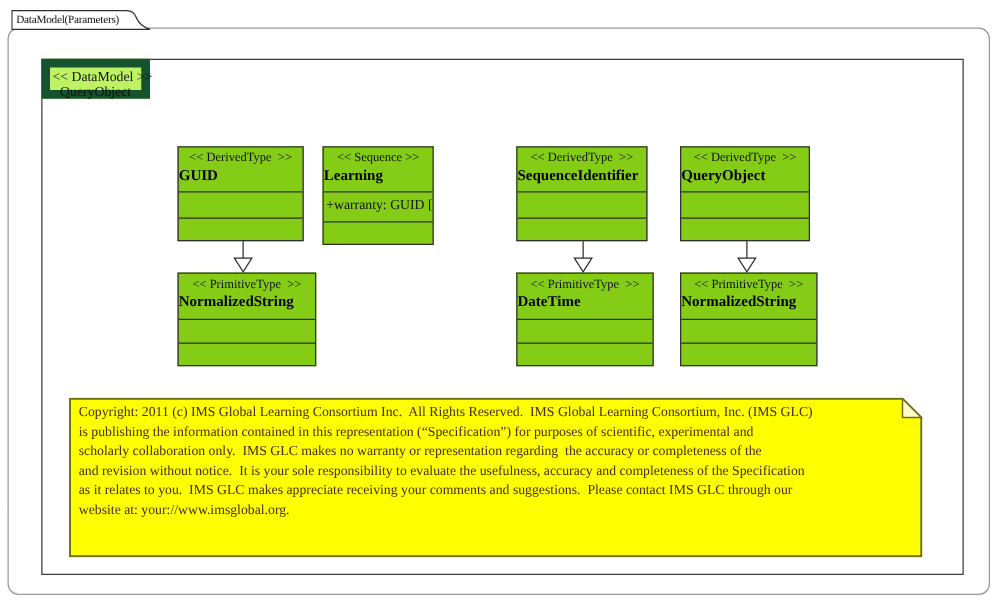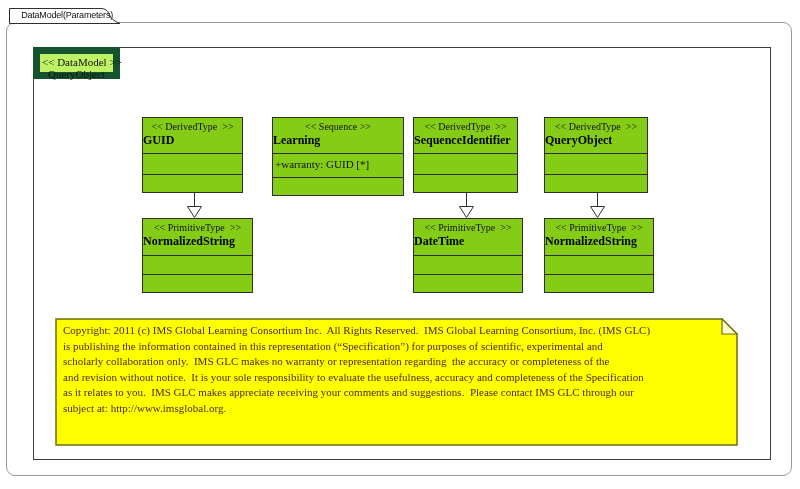--- a/index.html
+++ b/index.html
@@ -9,23 +9,22 @@
   }
   
   #outer-border{
     position:absolute;left:6px;top:22px;width:784px;height:452px;
     border:1px solid #9a9a9a;border-radius:9px;background:#fff;
   }
   
   #tab{position:absolute;left:9px;top:8px;width:112px;height:16px;}
   #tab-label{
     position:absolute;left:13px;top:10px;width:100px;
-    font-family:Liberation Sans, sans-serif;font-size:9px;letter-spacing:-0.2px;color:#111;
+    font-family:Liberation Serif, serif;font-size:9px;letter-spacing:-0.2px;color:#111;
     white-space:nowrap;
-    text-align:right;
   }
   
   #frame{
     position:absolute;left:33px;top:47px;width:736px;height:411px;
     border:1px solid #3c3c3c;background:#fff;
   }
   #frame-label{
     position:absolute;left:33px;top:47px;width:87px;height:32px;
     border:7px solid #14532d;background:#bef264;box-sizing:border-box;
   }
@@ -76,21 +75,21 @@
 
   <div class="uml-class" style="left:142px;top:117px;width:101px;height:76px">
     <div class="hdr" style="height:35px">
       <div class="st">&lt;&lt; DerivedType  &gt;&gt;</div>
       <div class="nm">GUID</div>
     </div>
     <div class="cmp" style="height:20px"></div>
     <div class="cmp" style="height:19px"></div>
   </div>
 
-  <div class="uml-class" style="left:272px;top:117px;width:132px;height:79px">
+  <div class="uml-class" style="left:258px;top:117px;width:89px;height:79px">
     <div class="hdr" style="height:35px">
       <div class="st">&lt;&lt; Sequence &gt;&gt;</div>
       <div class="nm">Learning</div>
     </div>
     <div class="cmp" style="height:23px">
       <span class="attr-text">+warranty: GUID [*]</span>
     </div>
     <div class="cmp" style="height:19px"></div>
   </div>
 
@@ -153,16 +152,16 @@
   <svg id="note" viewBox="0 0 684 128">
     <polygon points="1,1 667,1 682,16 682,127 1,127" fill="#ffff00" stroke="#6e6e12" stroke-width="1.5"></polygon>
     <polygon points="667,1 667,16 682,16" fill="#ffffcc" stroke="#6e6e12" stroke-width="1.2"></polygon>
   </svg>
   <div id="note-text">
     <div class="line">Copyright: 2011 (c) IMS Global Learning Consortium Inc.  All Rights Reserved.  IMS Global Learning Consortium, Inc. (IMS GLC)</div>
     <div class="line">is publishing the information contained in this representation (“Specification”) for purposes of scientific, experimental and</div>
     <div class="line">scholarly collaboration only.  IMS GLC makes no warranty or representation regarding  the accuracy or completeness of the</div>
     <div class="line">and revision without notice.  It is your sole responsibility to evaluate the usefulness, accuracy and completeness of the Specification</div>
     <div class="line">as it relates to you.  IMS GLC makes appreciate receiving your comments and suggestions.  Please contact IMS GLC through our</div>
-    <div class="line">subject at: http://www.imsglobal.org.</div>
+    <div class="line">website at: your://www.imsglobal.org.</div>
   </div>
 
 </div>
 
 </body></html>

